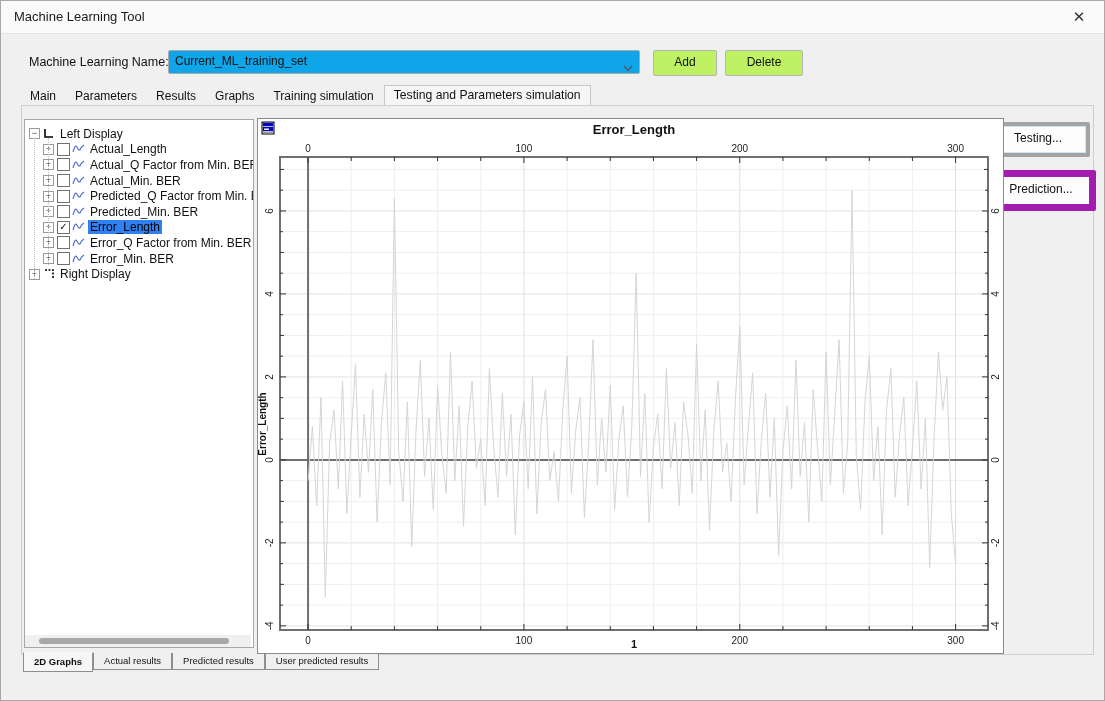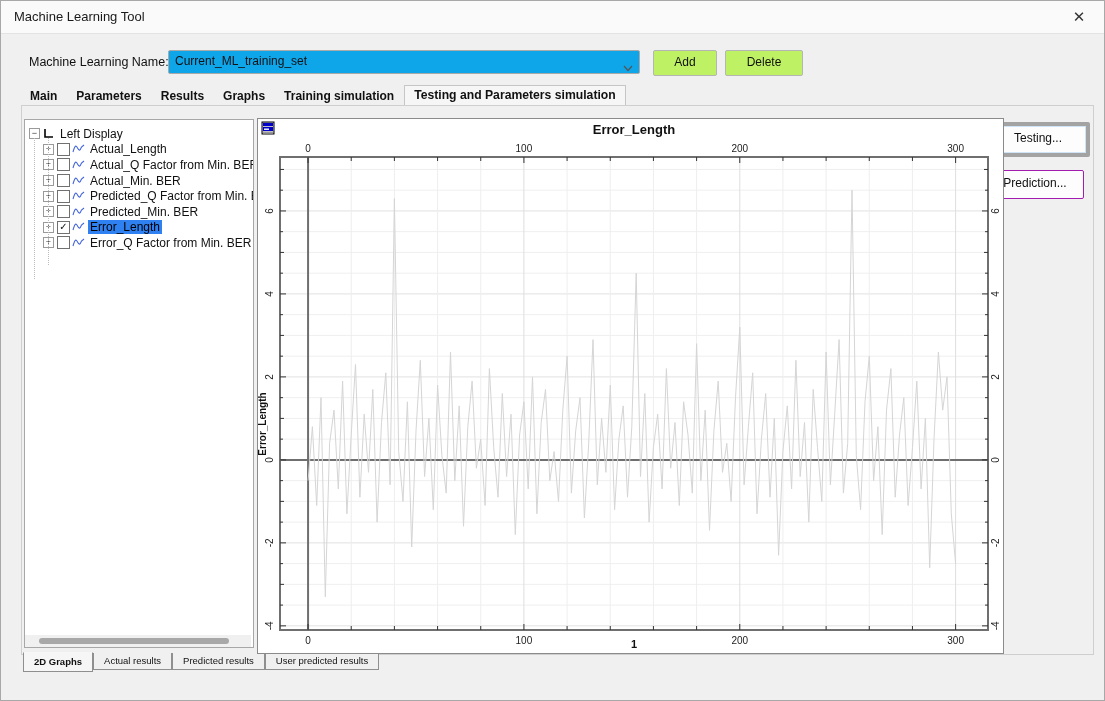--- a/index.html
+++ b/index.html
@@ -11,41 +11,41 @@
   
   .name-label{position:absolute;left:28px;top:54px;font-size:12.5px;color:#111;}
   .combo{position:absolute;left:167px;top:49px;width:470px;height:22px;background:#0ea5e9;border:1px solid #a9a9a9;border-radius:2px;}
   .combo-text{position:absolute;left:6px;top:3px;font-size:12px;color:#111;}
   .combo-arrow{position:absolute;right:6px;top:7px;}
   .push-btn{position:absolute;top:49px;height:24px;background:#bef264;border:1px solid #b5b5b5;border-radius:2px;font-size:12px;color:#111;text-align:center;line-height:22px;}
   #add-btn{left:652px;width:62px;}
   #del-btn{left:724px;width:76px;}
   
   .tabbar{position:absolute;left:20px;top:85px;height:19px;font-size:12px;color:#111;white-space:nowrap;}
-  .tab{display:inline-block;padding:2px 9px 3px 9px;margin-right:1px;cursor:pointer;font-weight:bold;}
+  .tab{display:inline-block;padding:2px 9px 3px 9px;margin-right:1px;cursor:pointer;}
   .tab.active{background:#f6f6f6;border:1px solid #c6c6c6;border-bottom:none;padding-bottom:5px;position:relative;top:-1px;font-size:12.2px;}
   
   .content{position:absolute;left:20px;top:104px;width:1071px;height:548px;background:#f0f0f0;border:1px solid #cfcfcf;}
   
   .tree-panel{position:absolute;left:2px;top:13px;width:228px;height:527px;background:#fff;border:1px solid #a7a7a7;overflow:hidden;}
   .tree{position:absolute;left:2px;top:4px;width:226px;}
   .tree-row{position:relative;height:15.6px;white-space:nowrap;cursor:default;}
   .expander{display:inline-block;width:9px;height:9px;border:1px solid #9a9a9a;background:#fff;font-size:9px;line-height:8px;text-align:center;vertical-align:middle;color:#333;margin-right:3px;}
   .cbx{display:inline-block;width:11px;height:11px;border:1px solid #707070;background:#fff;font-size:10px;line-height:10px;text-align:center;vertical-align:middle;color:#111;margin-right:2px;}
   .node-icon{display:inline-block;vertical-align:middle;margin-right:3px;}
   .tree-label{font-size:12px;color:#111;vertical-align:middle;padding:0 2px;}
   .tree-label.selected{background:#2f80f0;color:#000;}
   .tree-vline{position:absolute;border-left:1px dotted #bdbdbd;}
   .hscroll{position:absolute;left:0;bottom:0;width:226px;height:12px;background:#f0f0f0;}
   .hthumb{position:absolute;left:14px;top:3px;width:190px;height:6px;background:#a8a8a8;border-radius:3px;}
   
   .chart-panel{position:absolute;left:235px;top:12px;width:745px;height:534px;background:#fff;border:1px solid #8b8b8b;z-index:2;}
   .chart-icon{position:absolute;left:3px;top:2px;width:15px;height:15px;}
   
-  .side-btn{position:absolute;width:96px;height:27px;background:#fdfdfd;border:1px solid #a21caf;border-radius:2px;font-size:12px;color:#111;text-align:center;line-height:25px;z-index:1;}
+  .side-btn{position:absolute;width:96px;height:27px;background:#fdfdfd;border:7px solid #a21caf;border-radius:2px;font-size:12px;color:#111;text-align:center;line-height:25px;z-index:1;}
   #testing-btn{left:964px;top:16px;border:4px solid #a3a3a3;box-shadow:0 0 0 1px #cfe4f7 inset;}
   #prediction-btn{left:964px;top:64px;}
   
   .bottom-tabs{position:absolute;left:22px;top:652px;height:18px;white-space:nowrap;}
   .btab{display:inline-block;font-size:9.5px;color:#111;background:#f0f0f0;border:1px solid #8f8f8f;border-top:none;padding:2px 10px 3px 10px;margin-right:0;cursor:pointer;vertical-align:top;}
   .btab.active{font-weight:bold;background:#f6f6f6;padding:3px 10px 4px 10px;position:relative;top:0;border-top:1px solid #f6f6f6;margin-top:-1px;text-align:center;}
   text{font-family:"Liberation Sans",sans-serif;}
 </style>
 </head>
 <body>
@@ -92,20 +92,26 @@
               </svg></span><span class="tree-label">Predicted_Q Factor from Min. BER</span></div>
           <div class="tree-row" style="padding-left: 16px;"><span class="expander">+</span><span class="cbx"></span><span class="node-icon"><svg width="13" height="11" viewBox="0 0 13 11">
                 <path d="M1,9 C3,2 4,2 5.5,5 C7,8 8,8 9.5,4 L12,2" fill="none" stroke="#4466dd" stroke-width="1.1"></path>
               </svg></span><span class="tree-label">Predicted_Min. BER</span></div>
           <div class="tree-row" style="padding-left: 16px;"><span class="expander">+</span><span class="cbx">✓</span><span class="node-icon"><svg width="13" height="11" viewBox="0 0 13 11">
                 <path d="M1,9 C3,2 4,2 5.5,5 C7,8 8,8 9.5,4 L12,2" fill="none" stroke="#4466dd" stroke-width="1.1"></path>
               </svg></span><span class="tree-label selected">Error_Length</span></div>
           <div class="tree-row" style="padding-left: 16px;"><span class="expander">+</span><span class="cbx"></span><span class="node-icon"><svg width="13" height="11" viewBox="0 0 13 11">
                 <path d="M1,9 C3,2 4,2 5.5,5 C7,8 8,8 9.5,4 L12,2" fill="none" stroke="#4466dd" stroke-width="1.1"></path>
               </svg></span><span class="tree-label">Error_Q Factor from Min. BER</span></div>
+          <div class="tree-row" style="padding-left: 16px;"><span class="expander">+</span><span class="cbx"></span><span class="node-icon"><svg width="13" height="11" viewBox="0 0 13 11">
+                <path d="M1,9 C3,2 4,2 5.5,5 C7,8 8,8 9.5,4 L12,2" fill="none" stroke="#4466dd" stroke-width="1.1"></path>
+              </svg></span><span class="tree-label">Error_Min. BER</span></div>
+          <div class="tree-row" style="padding-left: 2px;"><span class="expander">+</span><span class="node-icon"><svg width="12" height="11" viewBox="0 0 12 11">
+                <path d="M2,2 L10,2 L10,10" fill="none" stroke="#000" stroke-width="1.6" stroke-dasharray="2,1.5"></path>
+              </svg></span><span class="tree-label">Right Display</span></div>
           <div class="tree-vline" style="left: 7px; top: 14px; height: 141px;"></div>
           <div class="tree-vline" style="left: 21px; top: 14px; height: 127px;"></div>
         </div>
       <div class="hscroll">
         <div class="hthumb"></div>
       </div>
     </div>
 
     <div class="chart-panel">
       <span class="chart-icon">

